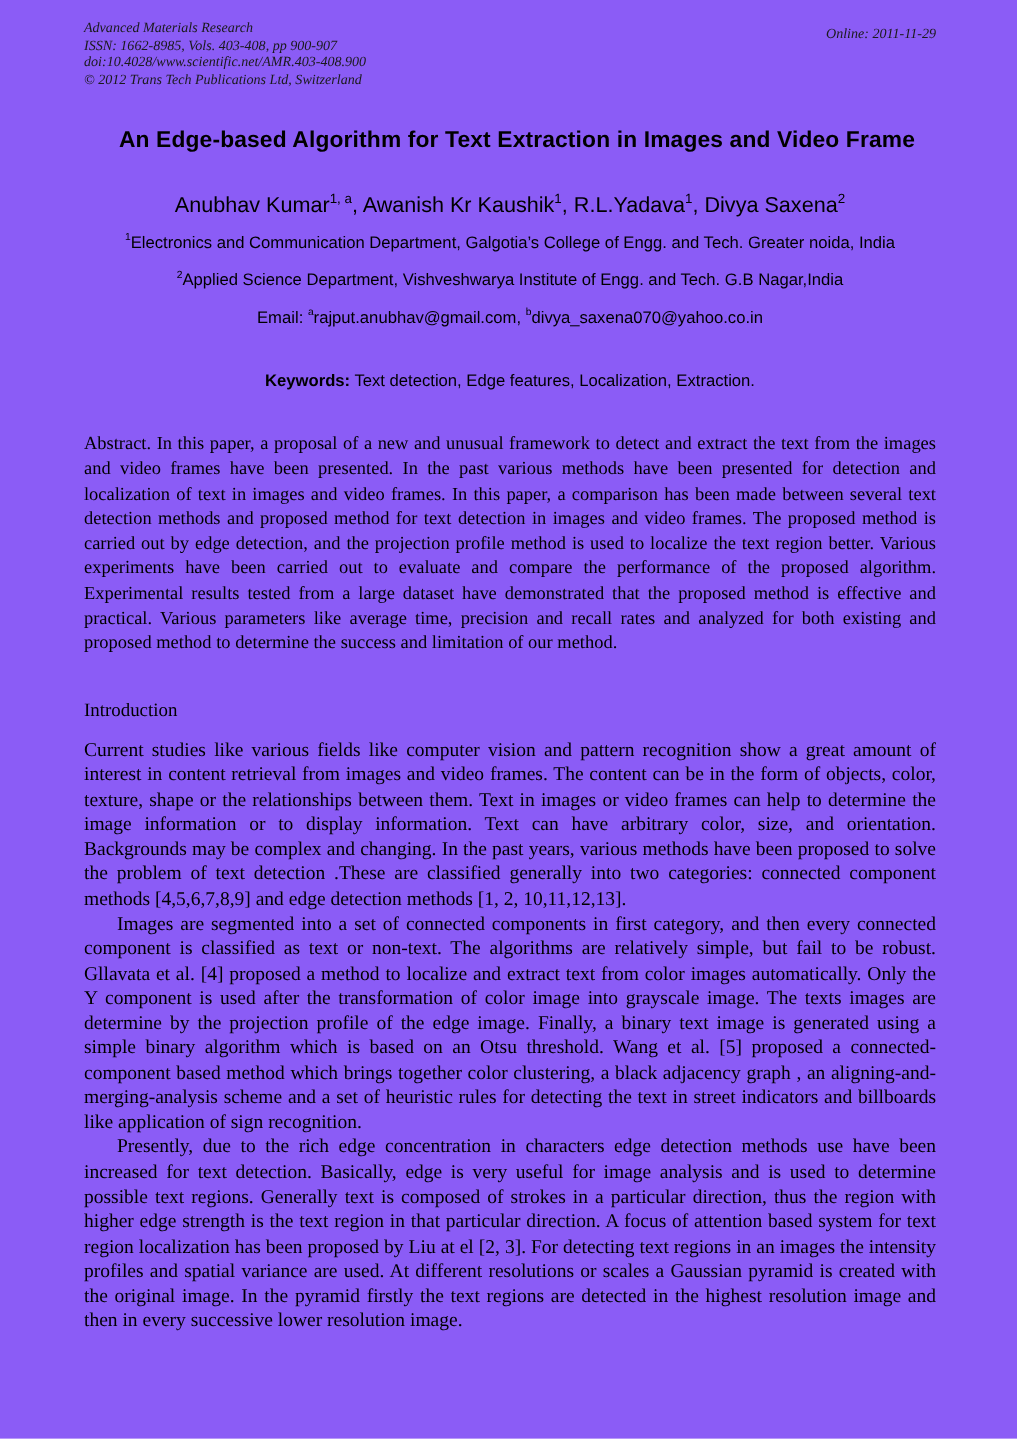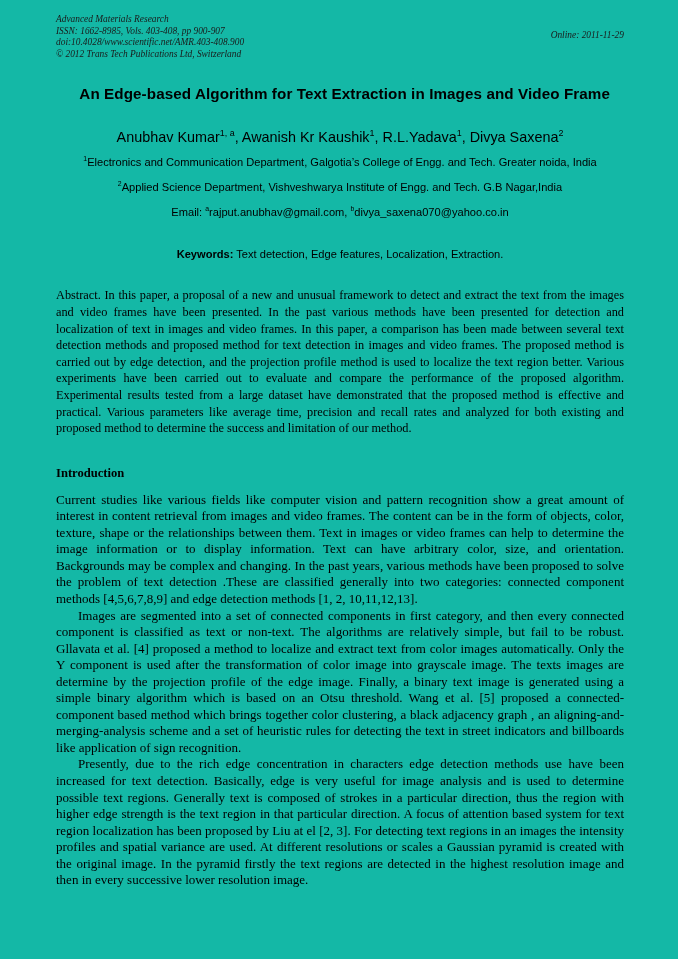--- a/index.html
+++ b/index.html
@@ -14,21 +14,21 @@
     overflow: hidden;
     font-family: "Liberation Serif", serif;
     color: #000000;
     -webkit-font-smoothing: antialiased;
   }
 
   .page {
     position: relative;
     width: 678px;
     height: 959px;
-    background: #14b8a6;
+    background: #8b5cf6;
     box-sizing: border-box;
     padding: 14px 54px 0 56px;
   }
 
   
   .pub-header {
     position: relative;
     font-family: "Liberation Serif", serif;
     font-style: italic;
     font-size: 9.4px;
@@ -37,21 +37,21 @@
     min-height: 50px;
   }
   .pub-header .left-lines {
     width: 440px;
   }
   .pub-header .hline {
     white-space: nowrap;
   }
   .pub-header .online {
     position: absolute;
-    top: 16px;
+    top: 4px;
     right: 0;
     font-style: italic;
     font-size: 9.4px;
     white-space: nowrap;
   }
 
   
   .title {
     margin: 20px 14px 0 14px;
     font-family: "Liberation Sans", sans-serif;
@@ -117,21 +117,21 @@
     text-justify: inter-word;
   }
   .abstract .ab-label {
     font-weight: normal;
   }
 
   
   .section-head {
     margin: 28px 0 0 0;
     font-family: "Liberation Serif", serif;
-    font-weight: bold;
+    font-weight: normal;
     font-size: 12.6px;
     line-height: 16px;
   }
 
   
   .body-par {
     margin: 11px 0 0 0;
     font-family: "Liberation Serif", serif;
     font-size: 13px;
     line-height: 16.55px;

